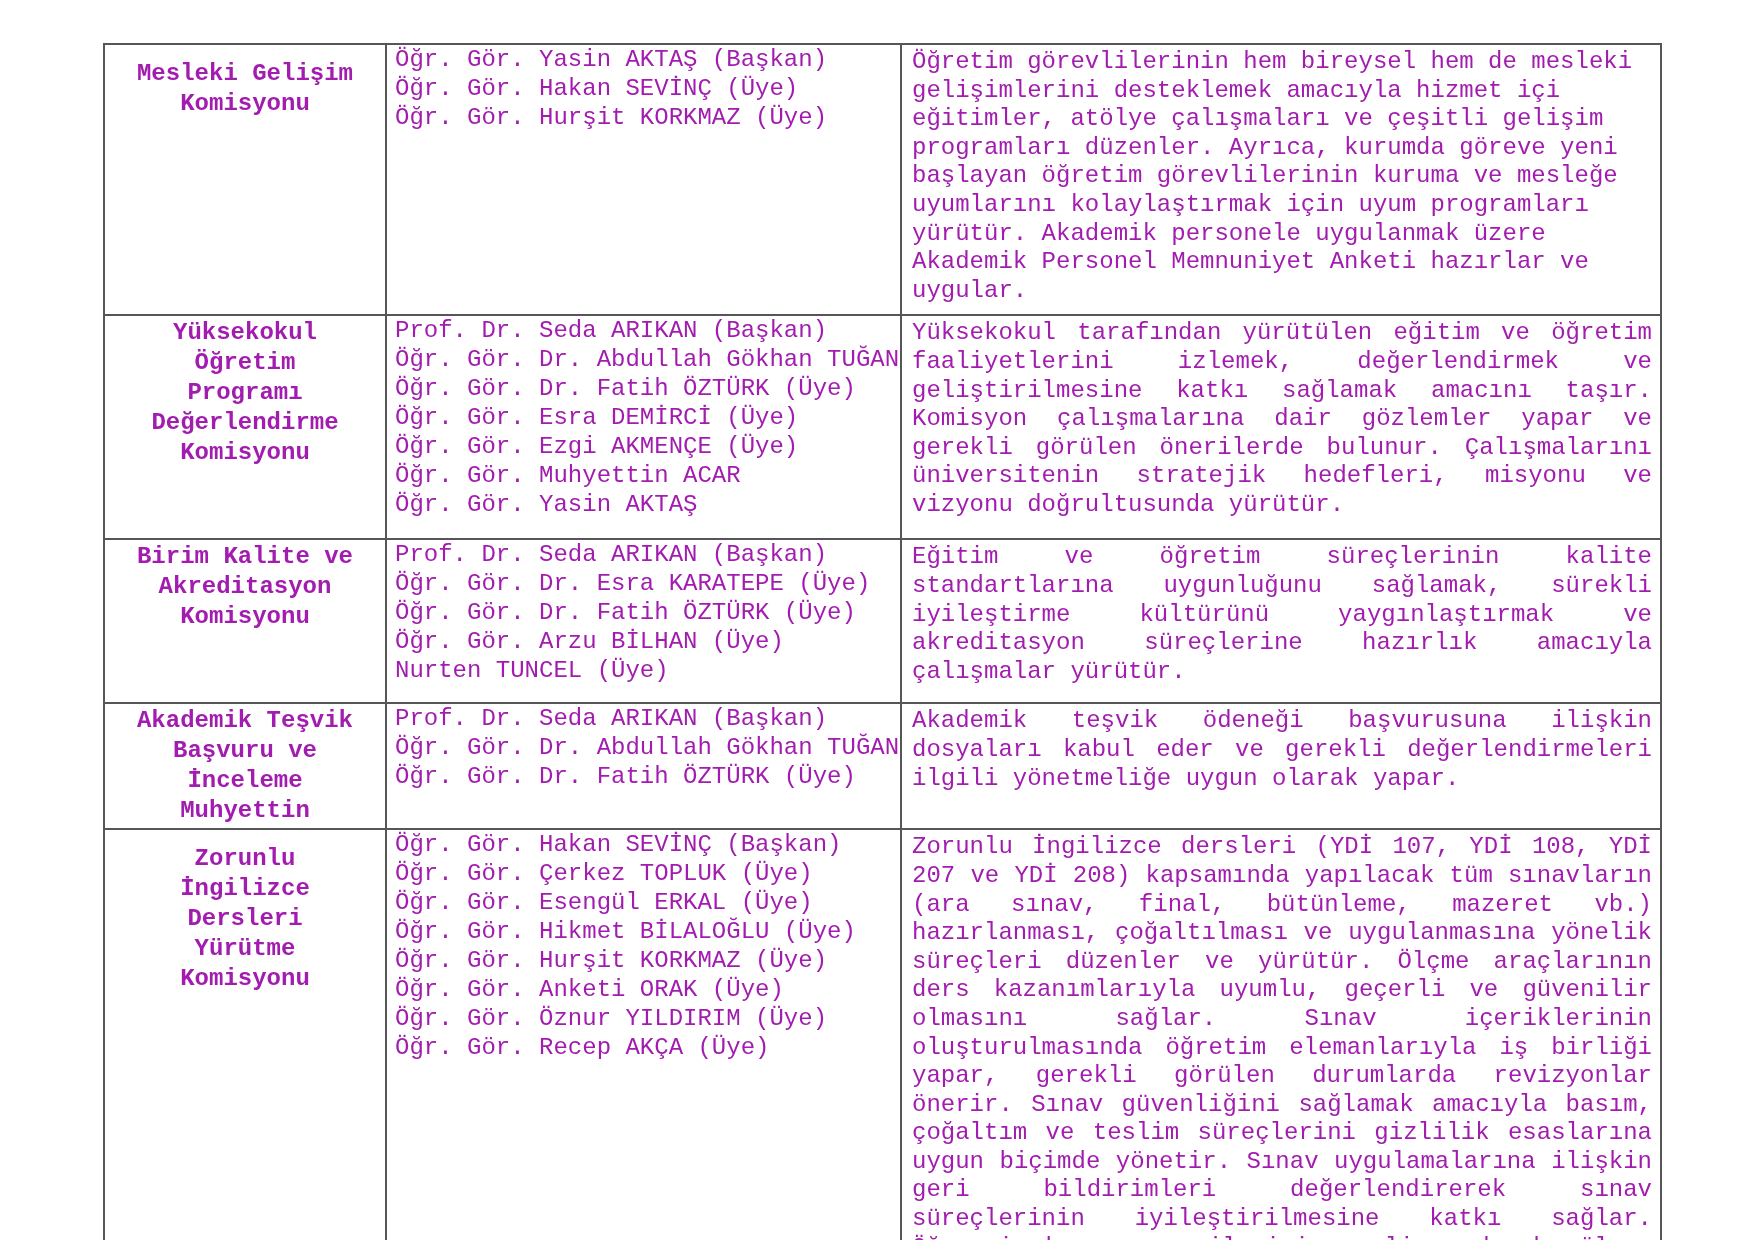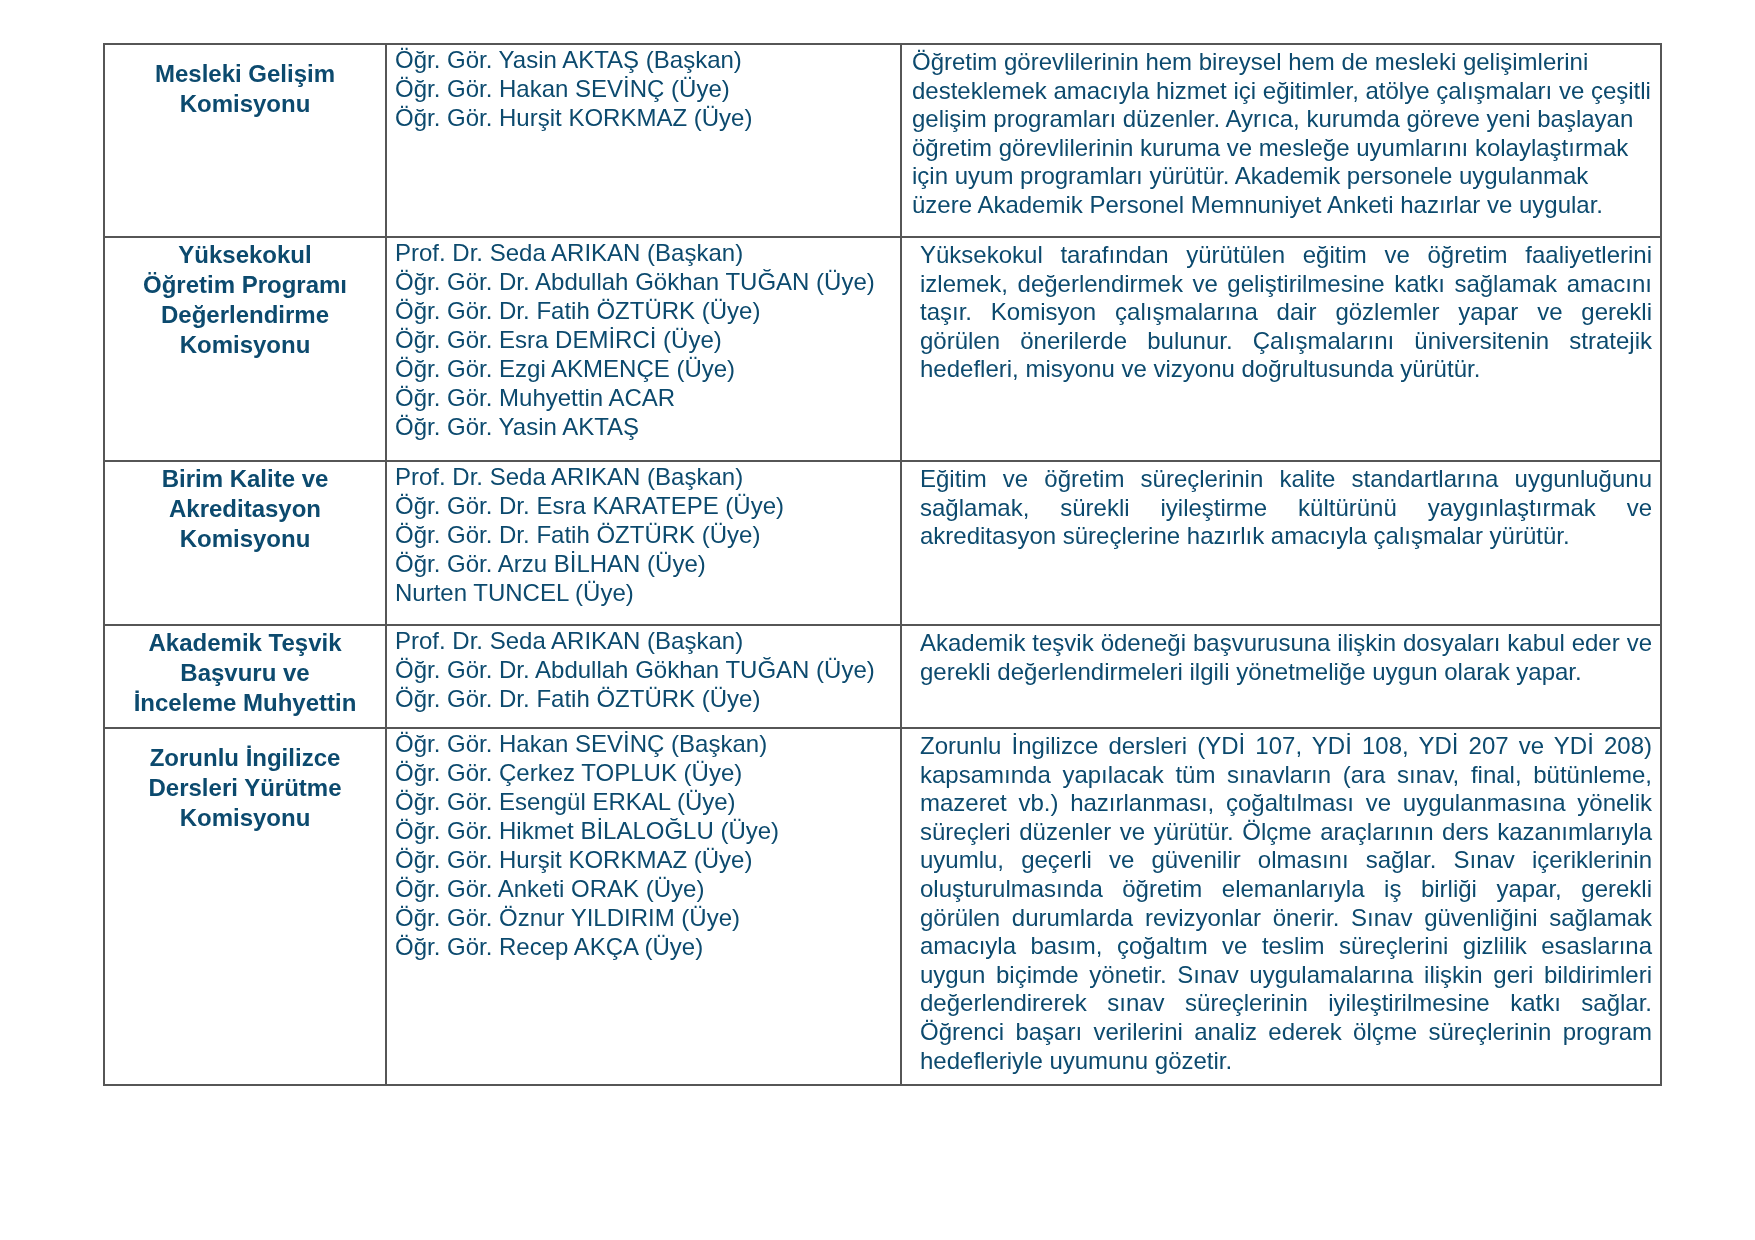--- a/index.html
+++ b/index.html
@@ -6,22 +6,22 @@
     margin: 0;
     padding: 0;
     background: #ffffff;
   }
   .page {
     position: relative;
     width: 1755px;
     height: 1240px;
     background: #ffffff;
     overflow: hidden;
-    font-family: Liberation Sans, sans-serif;
-    color: #0c4a6e;
+    font-family: Liberation Mono, monospace;
+    color: #a21caf;
   }
   table.commission-table {
     position: absolute;
     left: 103px;
     top: 43px;
     width: 1557px;
     border-collapse: collapse;
     table-layout: fixed;
   }
   table.commission-table td {
@@ -61,21 +61,20 @@
   }
   td.desc-cell {
     padding: 3px 8px 9px 10px;
   }
   td.desc-cell .desc {
     line-height: 28.6px;
     text-align: left;
   }
   td.desc-cell.justify .desc {
     text-align: justify;
-    margin-left: 8px;
   }
 </style>
 </head>
 <body>
 
 <div class="page">
   <table class="commission-table">
     <colgroup>
       <col class="c-name">
       <col class="c-members">

